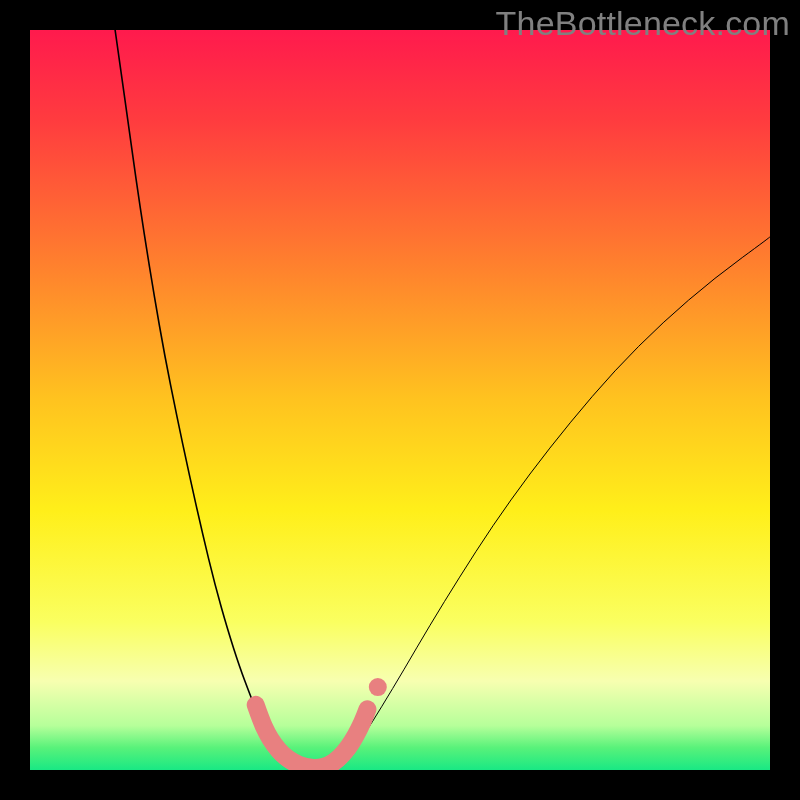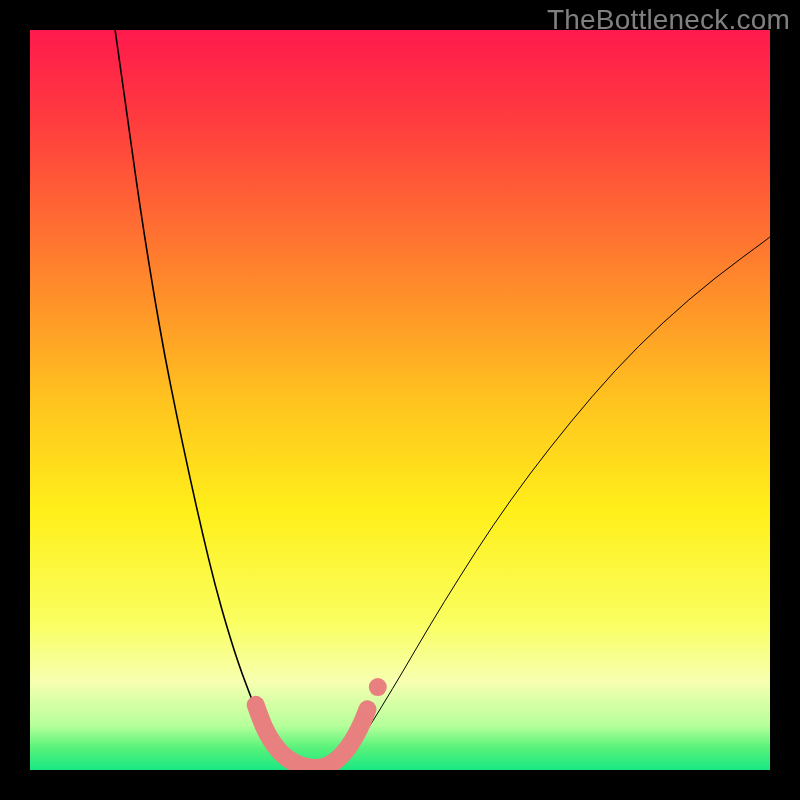--- a/index.html
+++ b/index.html
@@ -25,21 +25,21 @@
     top: 30px;
     width: 740px;
     height: 740px;
     overflow: hidden;
   }
   .watermark {
     position: absolute;
     top: 4px;
     right: 10px;
     color: #808080;
-    font-size: 28px;
+    font-size: 34px;
     font-weight: 500;
     letter-spacing: 0.2px;
     z-index: 10;
   }
   svg {
     display: block;
   }
 </style>
 </head>
 <body>

